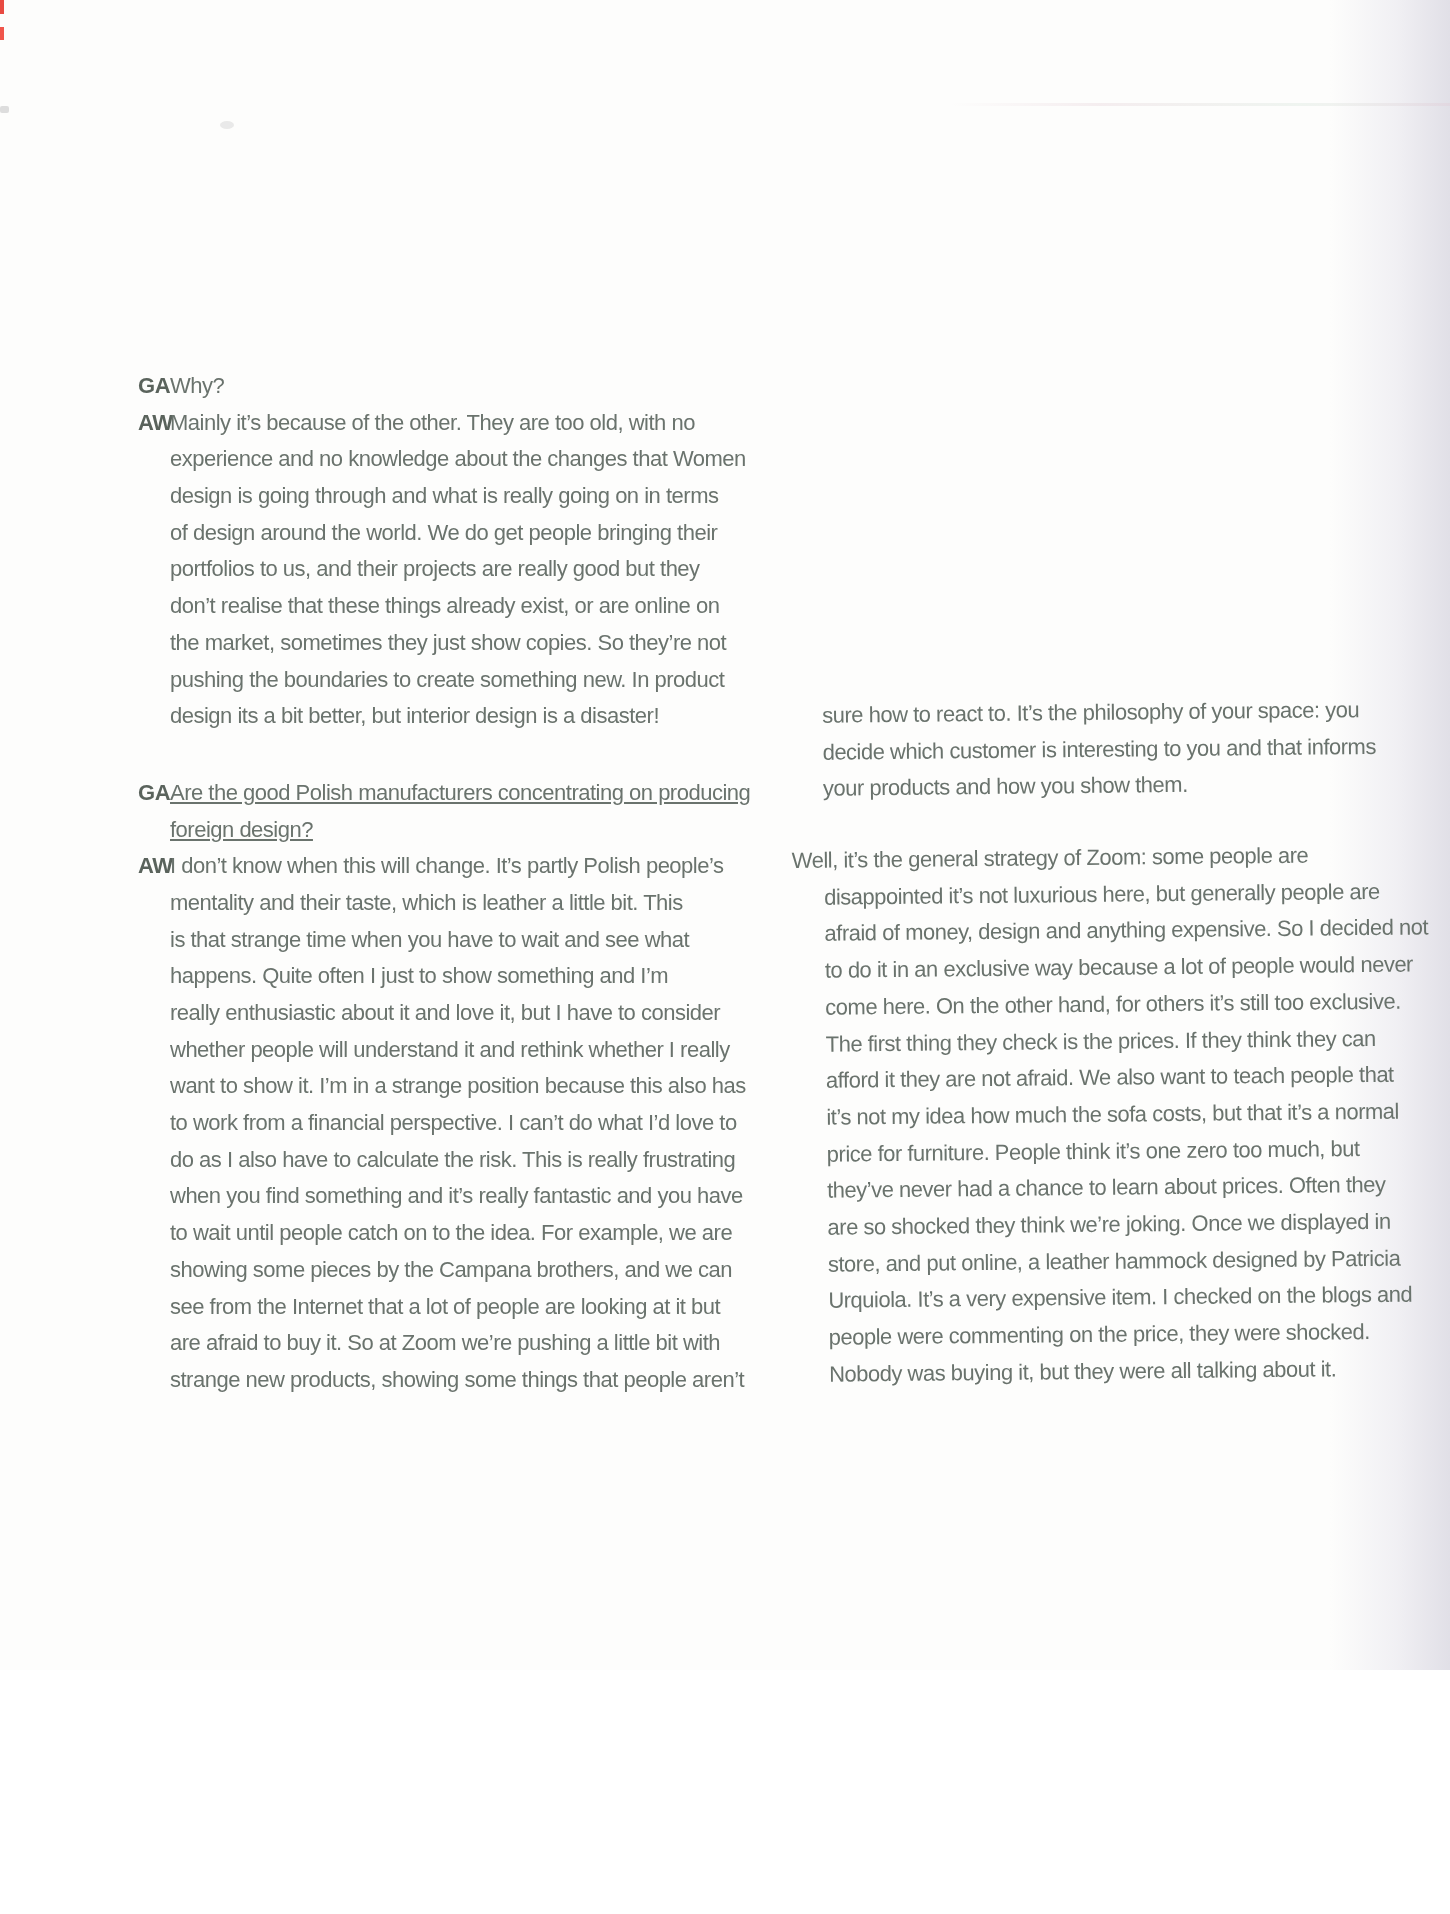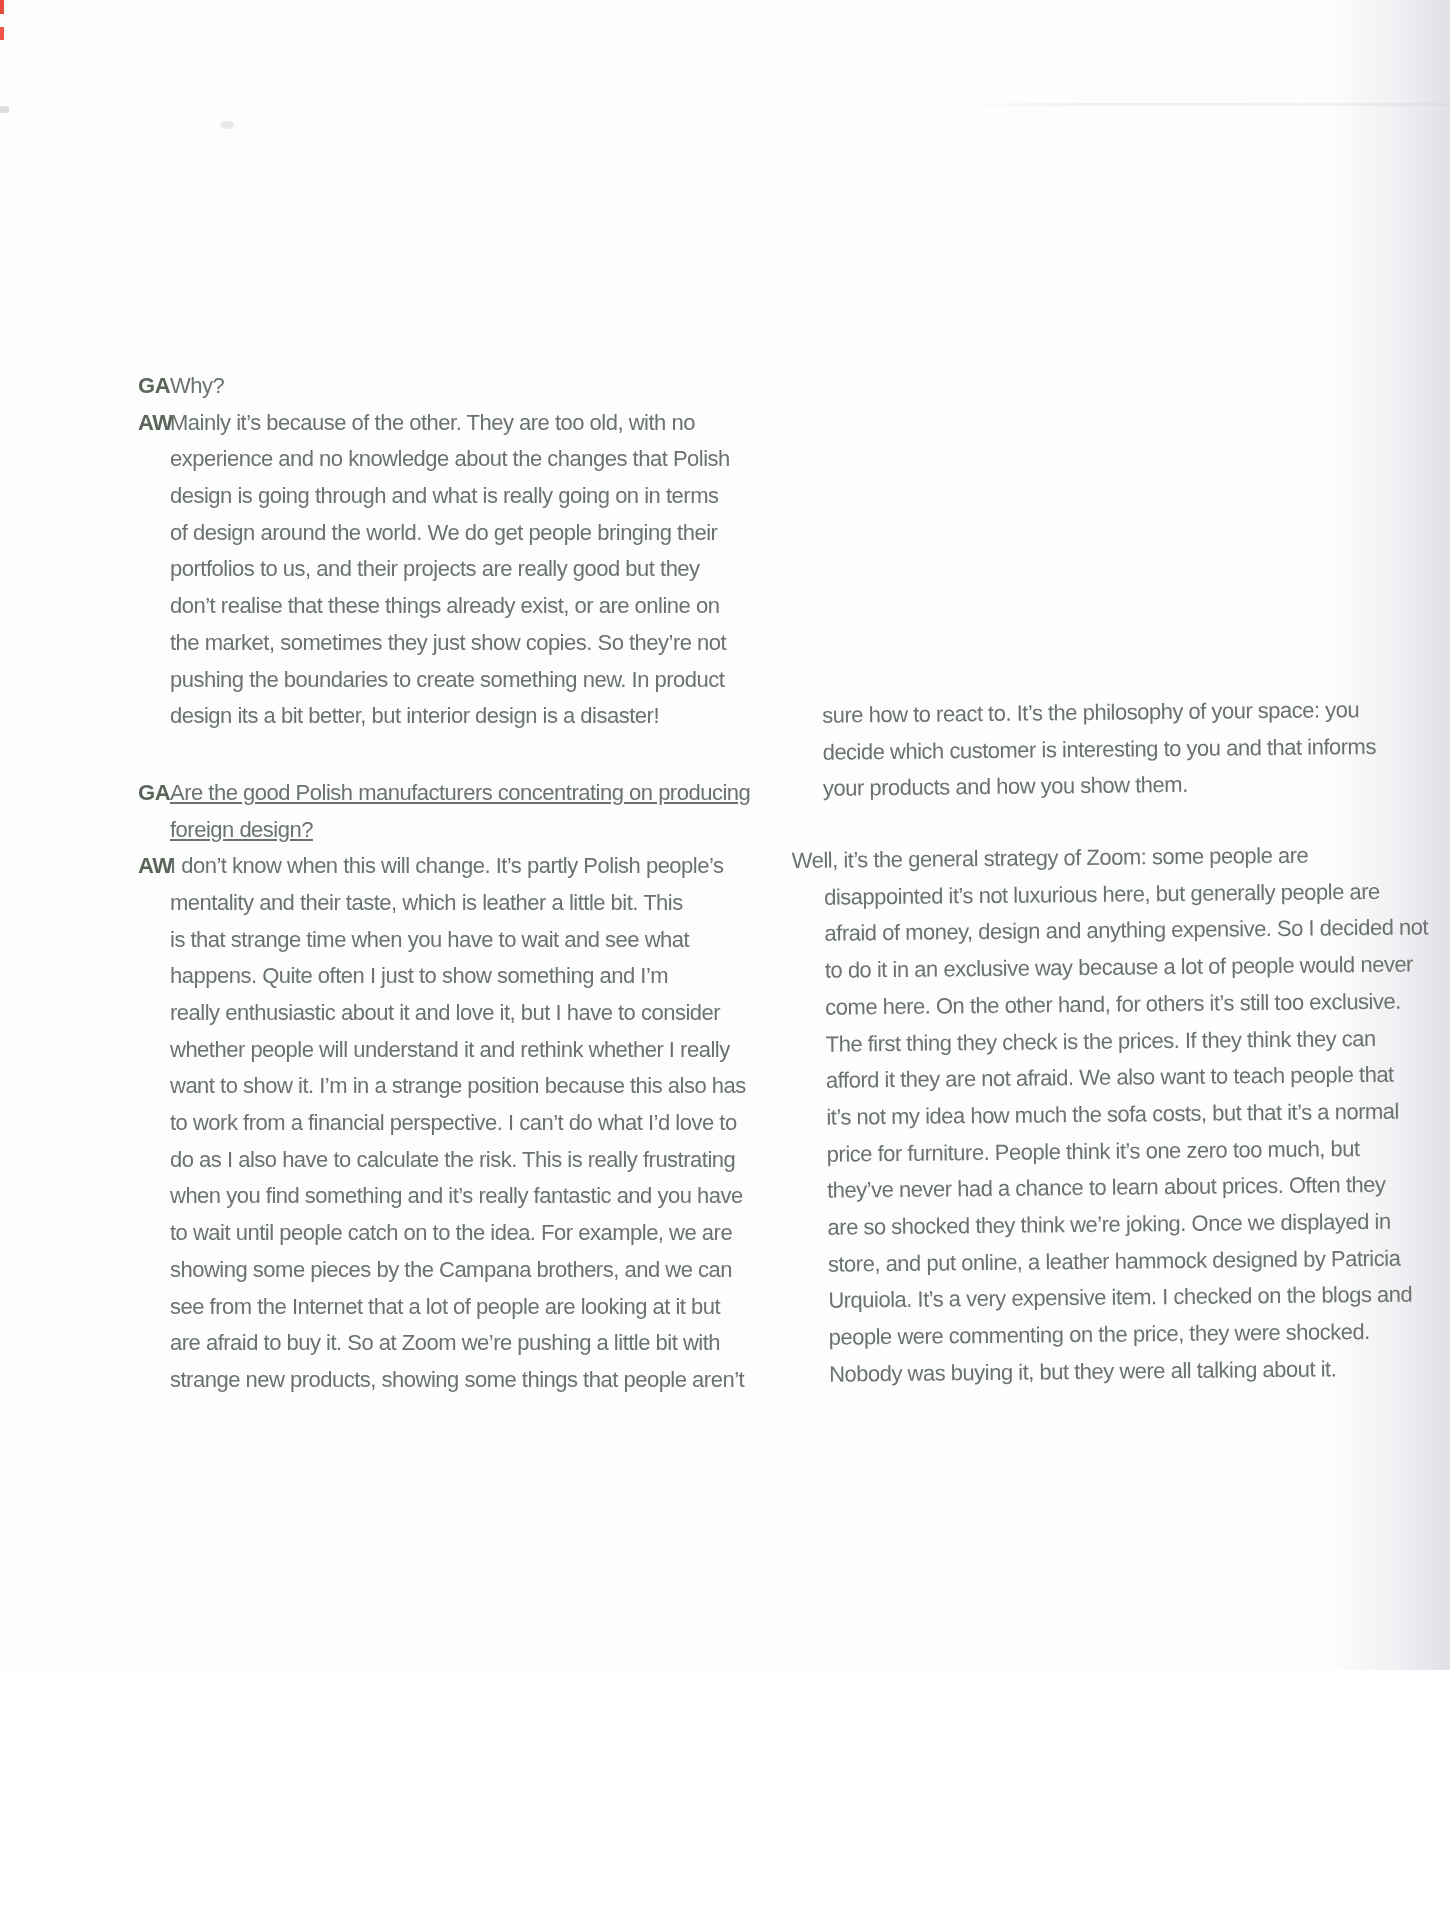--- a/index.html
+++ b/index.html
@@ -62,21 +62,21 @@
   <main>
 
     <section class="col col-left">
 
       <div class="para">
         <div class="line"><span class="spk">GA</span><span>Why?</span></div>
       </div>
 
       <div class="para">
         <div class="line"><span class="spk">AW</span><span>Mainly it’s because of the other. They are too old, with no</span></div>
-        <div class="line indent">experience and no knowledge about the changes that Polish</div>
+        <div class="line indent">experience and no knowledge about the changes that Women</div>
         <div class="line indent">design is going through and what is really going on in terms</div>
         <div class="line indent">of design around the world. We do get people bringing their</div>
         <div class="line indent">portfolios to us, and their projects are really good but they</div>
         <div class="line indent">don’t realise that these things already exist, or are online on</div>
         <div class="line indent">the market, sometimes they just show copies. So they’re not</div>
         <div class="line indent">pushing the boundaries to create something new. In product</div>
         <div class="line indent">design its a bit better, but interior design is a disaster!</div>
       </div>
 
       <div class="para gap40">

